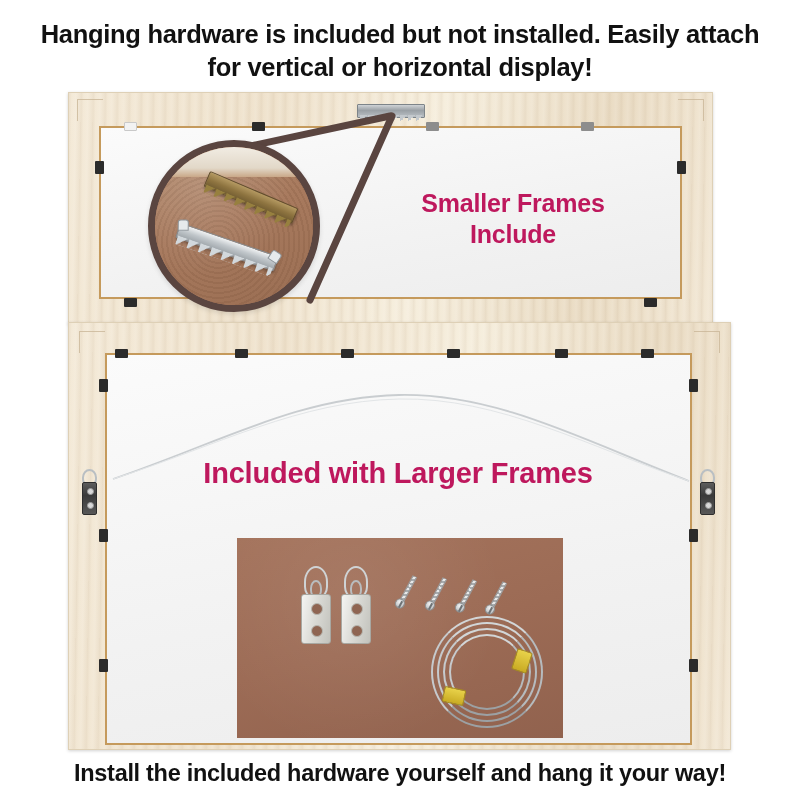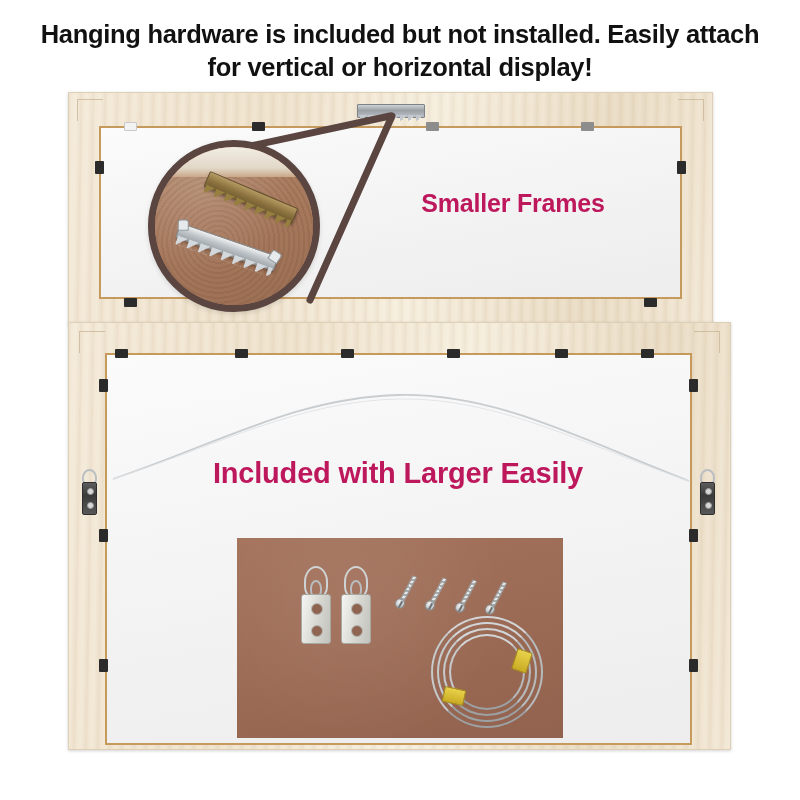--- a/index.html
+++ b/index.html
@@ -363,20 +363,21 @@
     </div>
     <div class="saw-piece saw-silver">
       <div class="tip-l"></div>
       <div class="tip-r"></div>
       <div class="teeth"></div>
     </div>
   </div>
 
   <div class="frame-text" id="text-small-frame">
     <div>Smaller Frames</div>
+    <div>Include</div>
   </div>
 
   <div class="frame" id="frame-large">
     <div class="joint" style="left:10px;  top:8px;"></div>
     <div class="joint tr" style="right:10px; top:8px;"></div>
 
     <div class="frame-inner" id="frame-large-inner">
       <div class="backing"></div>
     </div>
 
@@ -409,21 +410,21 @@
     <div class="dring" style="right:14px; top:146px;">
       <div class="ring"></div>
       <div class="plate">
         <div class="hole a"></div>
         <div class="hole b"></div>
       </div>
     </div>
   </div>
 
   <div class="frame-text" id="text-large-frame">
-    <div>Included with Larger Easily</div>
+    <div>Included with Larger Frames</div>
   </div>
 
   <div id="hardware-photo">
     <div class="dring-kit" style="left:64px; top:28px;">
       <div class="ring"></div>
       <div class="ring-inner"></div>
       <div class="plate">
         <div class="hole a"></div>
         <div class="hole b"></div>
       </div>
@@ -457,14 +458,15 @@
     <div id="wire-coil">
       <div class="loop" style="left:0;   top:0;   width:112px; height:112px;"></div>
       <div class="loop" style="left:6px; top:6px; width:100px; height:100px;"></div>
       <div class="loop" style="left:12px;top:12px;width:88px;  height:88px;"></div>
       <div class="loop" style="left:18px;top:18px;width:76px;  height:76px;"></div>
       <div class="yellow-band" style="left:83px; top:34px; width:16px; height:22px; transform:rotate(18deg);"></div>
       <div class="yellow-band" style="left:12px; top:72px; width:22px; height:16px; transform:rotate(12deg);"></div>
     </div>
   </div>
 
+  <div class="caption" id="caption-bottom">Install the included hardware yourself and hang it your way!</div>
 
 </div>
 
 </body></html>

